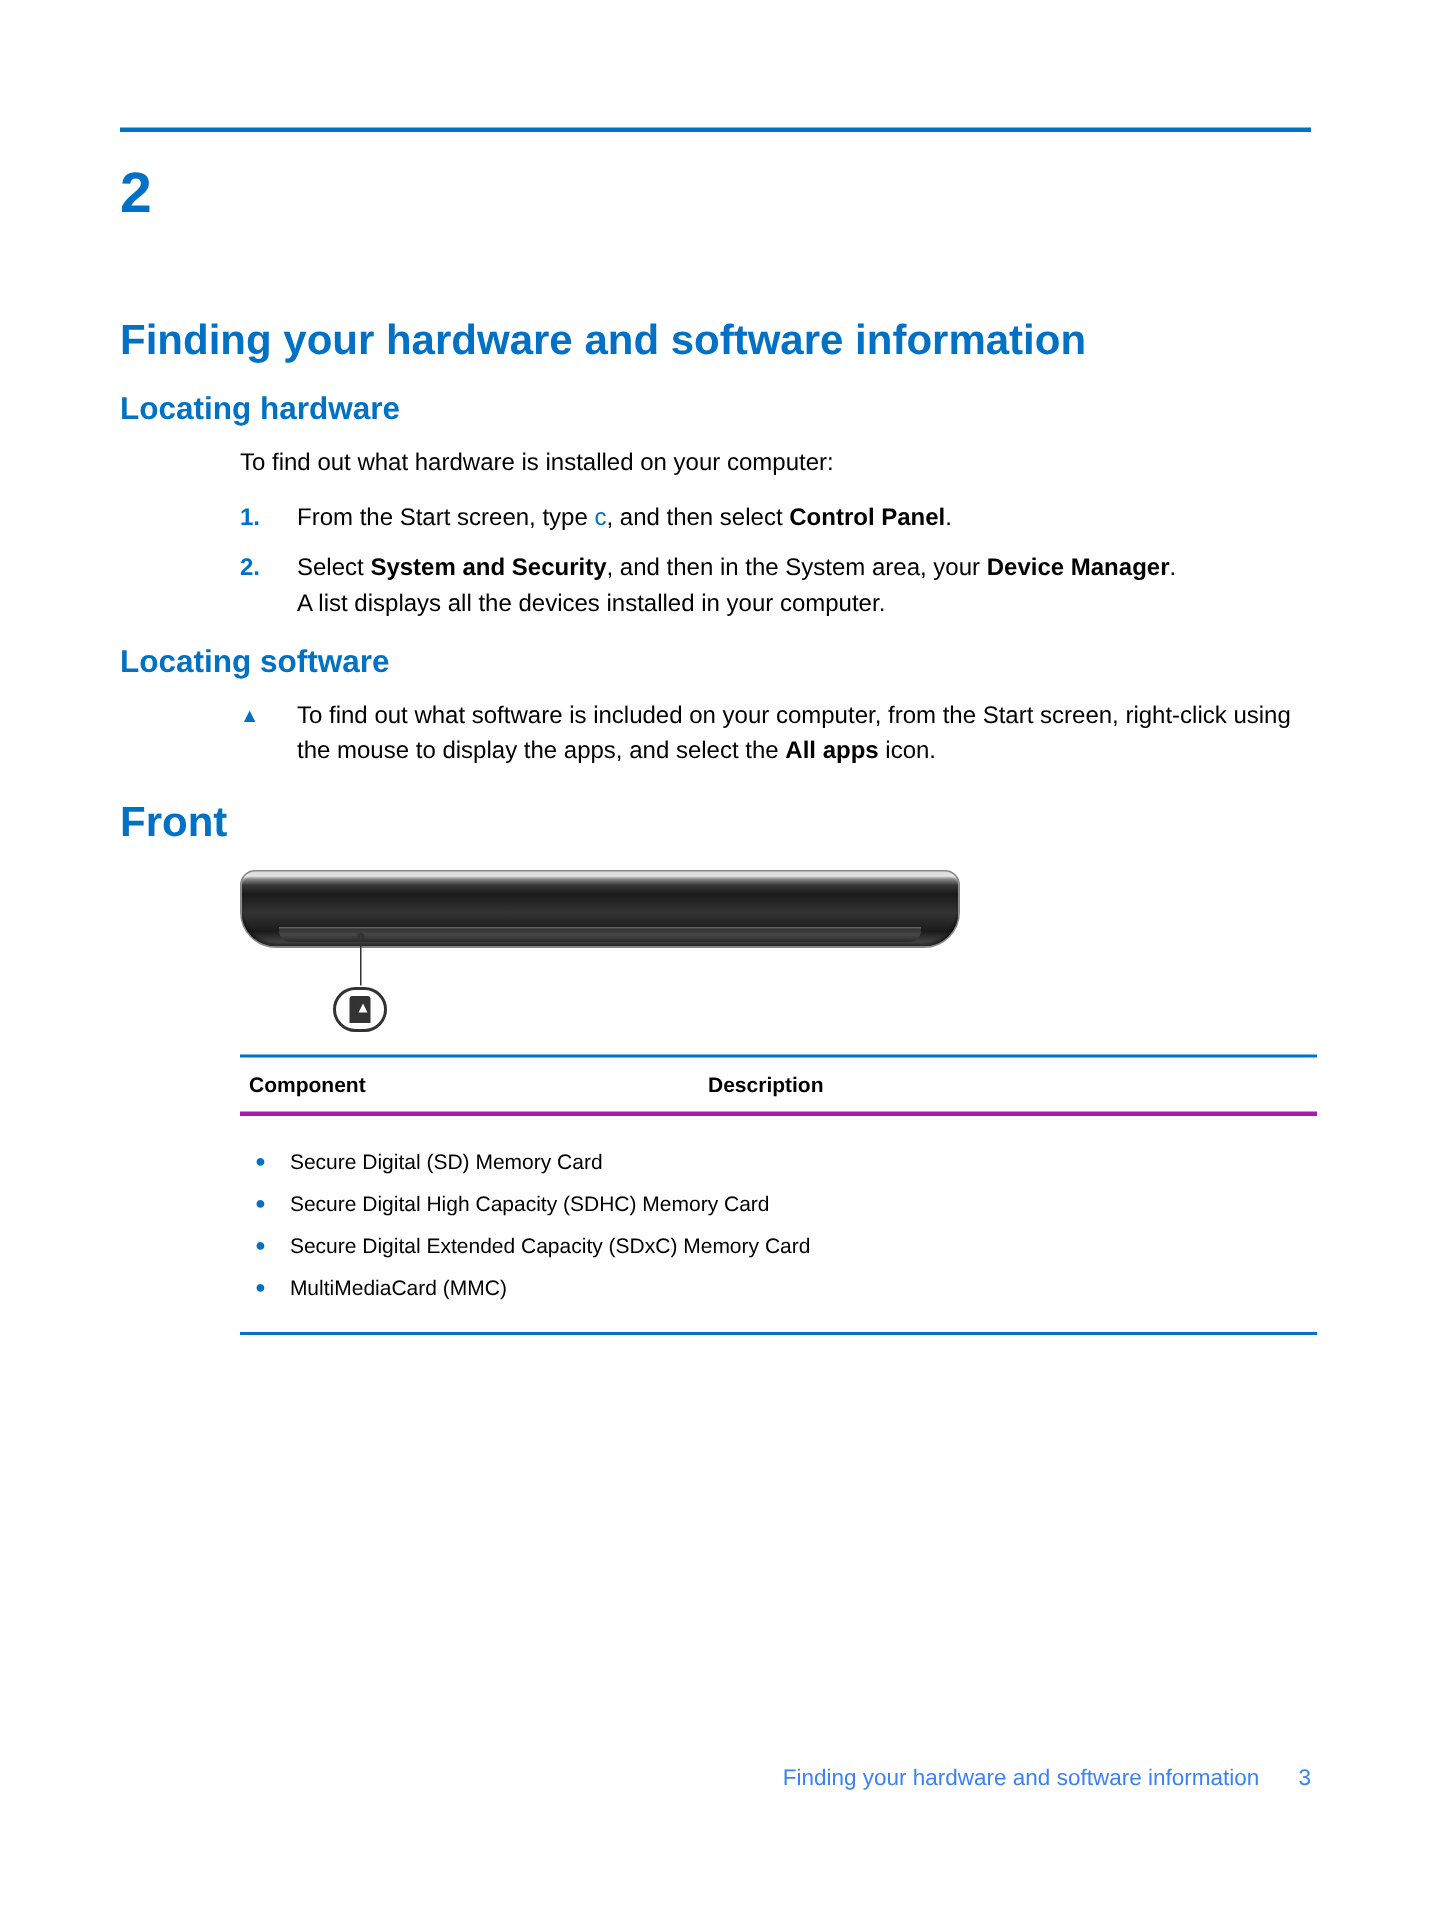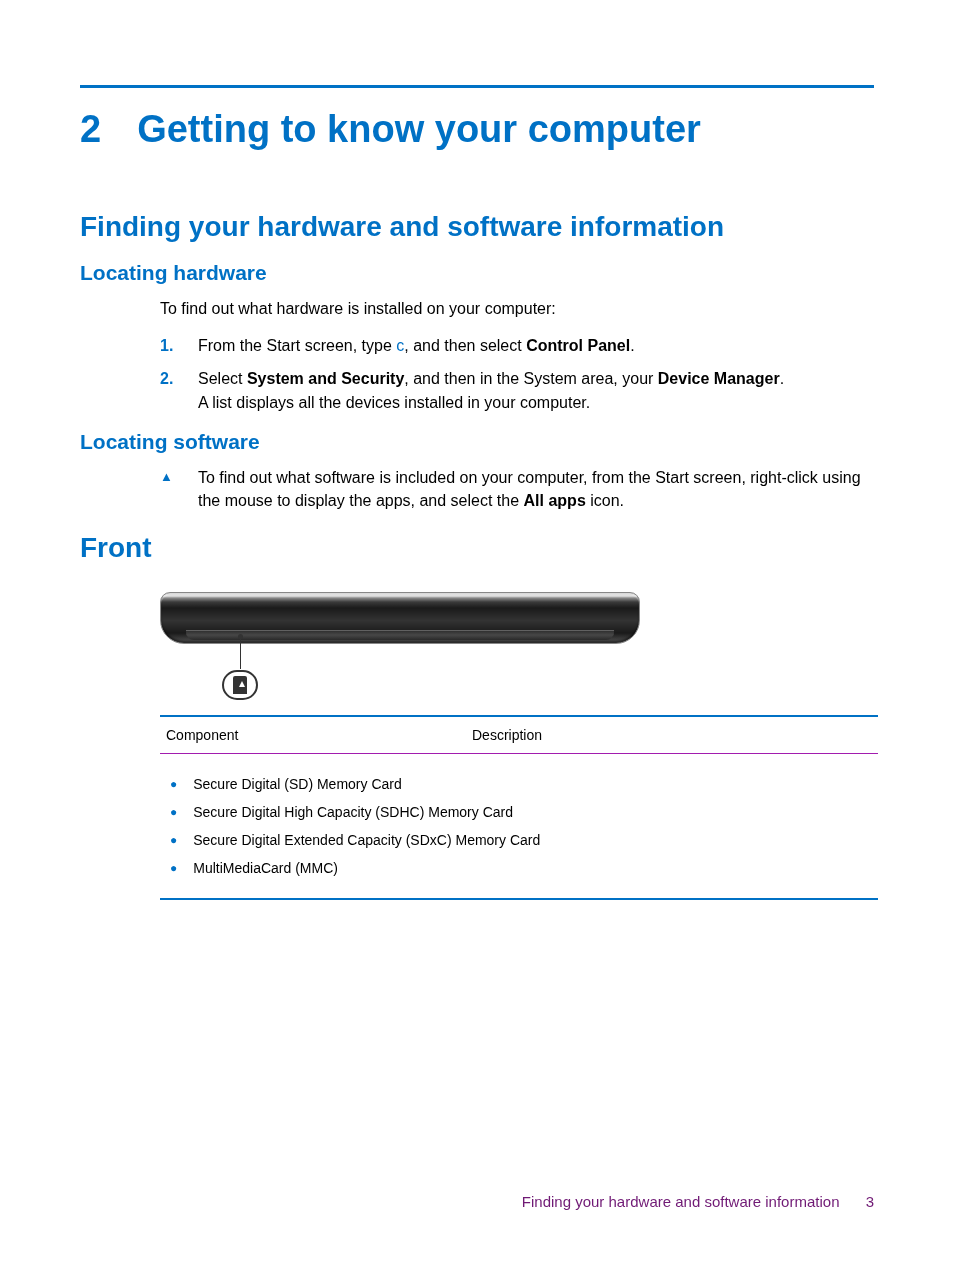--- a/index.html
+++ b/index.html
@@ -79,21 +79,21 @@
       line-height: 1.45;
     }
     .tri-marker {
       color: #0071c5;
       font-size: 13px;
       min-width: 18px;
       padding-top: 2px;
     }
     .tri-content { flex: 1; }
     .section-gap { margin-top: 16px; }
-    .front-heading { margin-top: 10px; margin-bottom: 28px; }
+    .front-heading { margin-top: 10px; margin-bottom: 16px; }
     .illustration {
       margin-left: 80px;
       width: 480px;
       height: 115px;
       position: relative;
       margin-bottom: 8px;
     }
     .laptop-body {
       position: absolute;
       top: 0; left: 0; right: 0;
@@ -155,23 +155,23 @@
     }
     .comp-table {
       margin-left: 80px;
       width: 718px;
       border-top: 2px solid #0071c5;
       border-bottom: 2px solid #0071c5;
       font-size: 14px;
     }
     .comp-head {
       display: flex;
-      border-bottom: 1px solid #a21caf;
+      border-bottom: 3px solid #a21caf;
       padding: 10px 0;
-      font-weight: normal;
+      font-weight: bold;
       align-items: center;
     }
     .col1 { width: 312px; padding-left: 6px; }
     .col2 { flex: 1; }
     .comp-body {
       display: flex;
       padding: 12px 0 10px 0;
     }
     .desc-list {
       margin-top: 10px;
@@ -184,37 +184,36 @@
     }
     .bullet-dot {
       color: #0071c5;
       font-size: 12px;
       line-height: 16px;
       min-width: 16px;
       padding-left: 10px;
     }
     .footer {
       position: absolute;
-      bottom: 60px;
+      bottom: 76px;
       right: 80px;
       font-size: 15px;
-      color: #701a75;
+      color: #3b82f6;
     }
     .footer .pnum { margin-left: 22px; }
     .bold { font-weight: bold; }
     .key-c { color: #0071c5; }
   </style>
 </head>
 <body>
 
 <div class="rule"></div>
 
 <div class="chapter-heading">
   <div class="chapter-num">2</div>
-  <div class="chapter-title">Getting to know your computer</div>
 </div>
 
 <div class="h1">Finding your hardware and software information</div>
 
 <div class="h2">Locating hardware</div>
 <div class="body-text">To find out what hardware is installed on your computer:</div>
 
 <div class="ol">
   <div class="ol-item">
     <div class="ol-num">1.</div>

